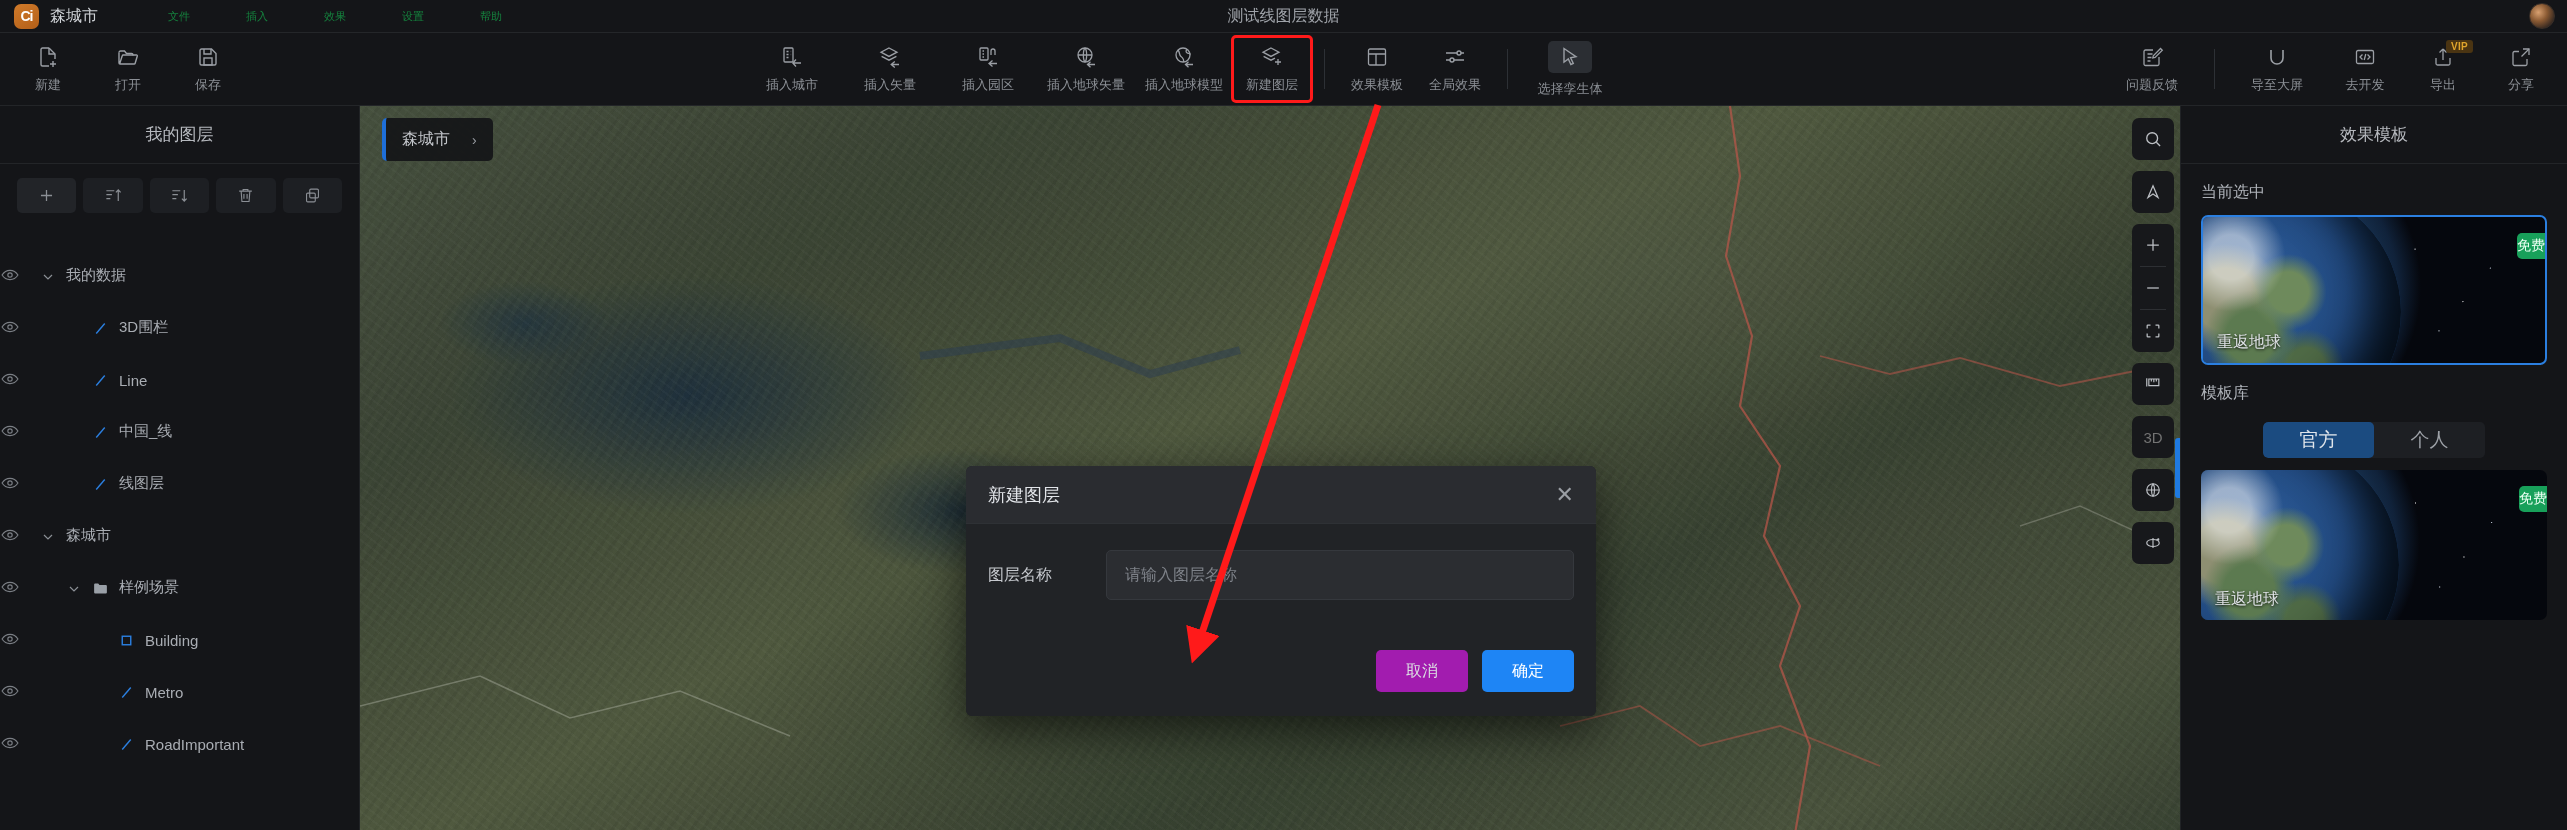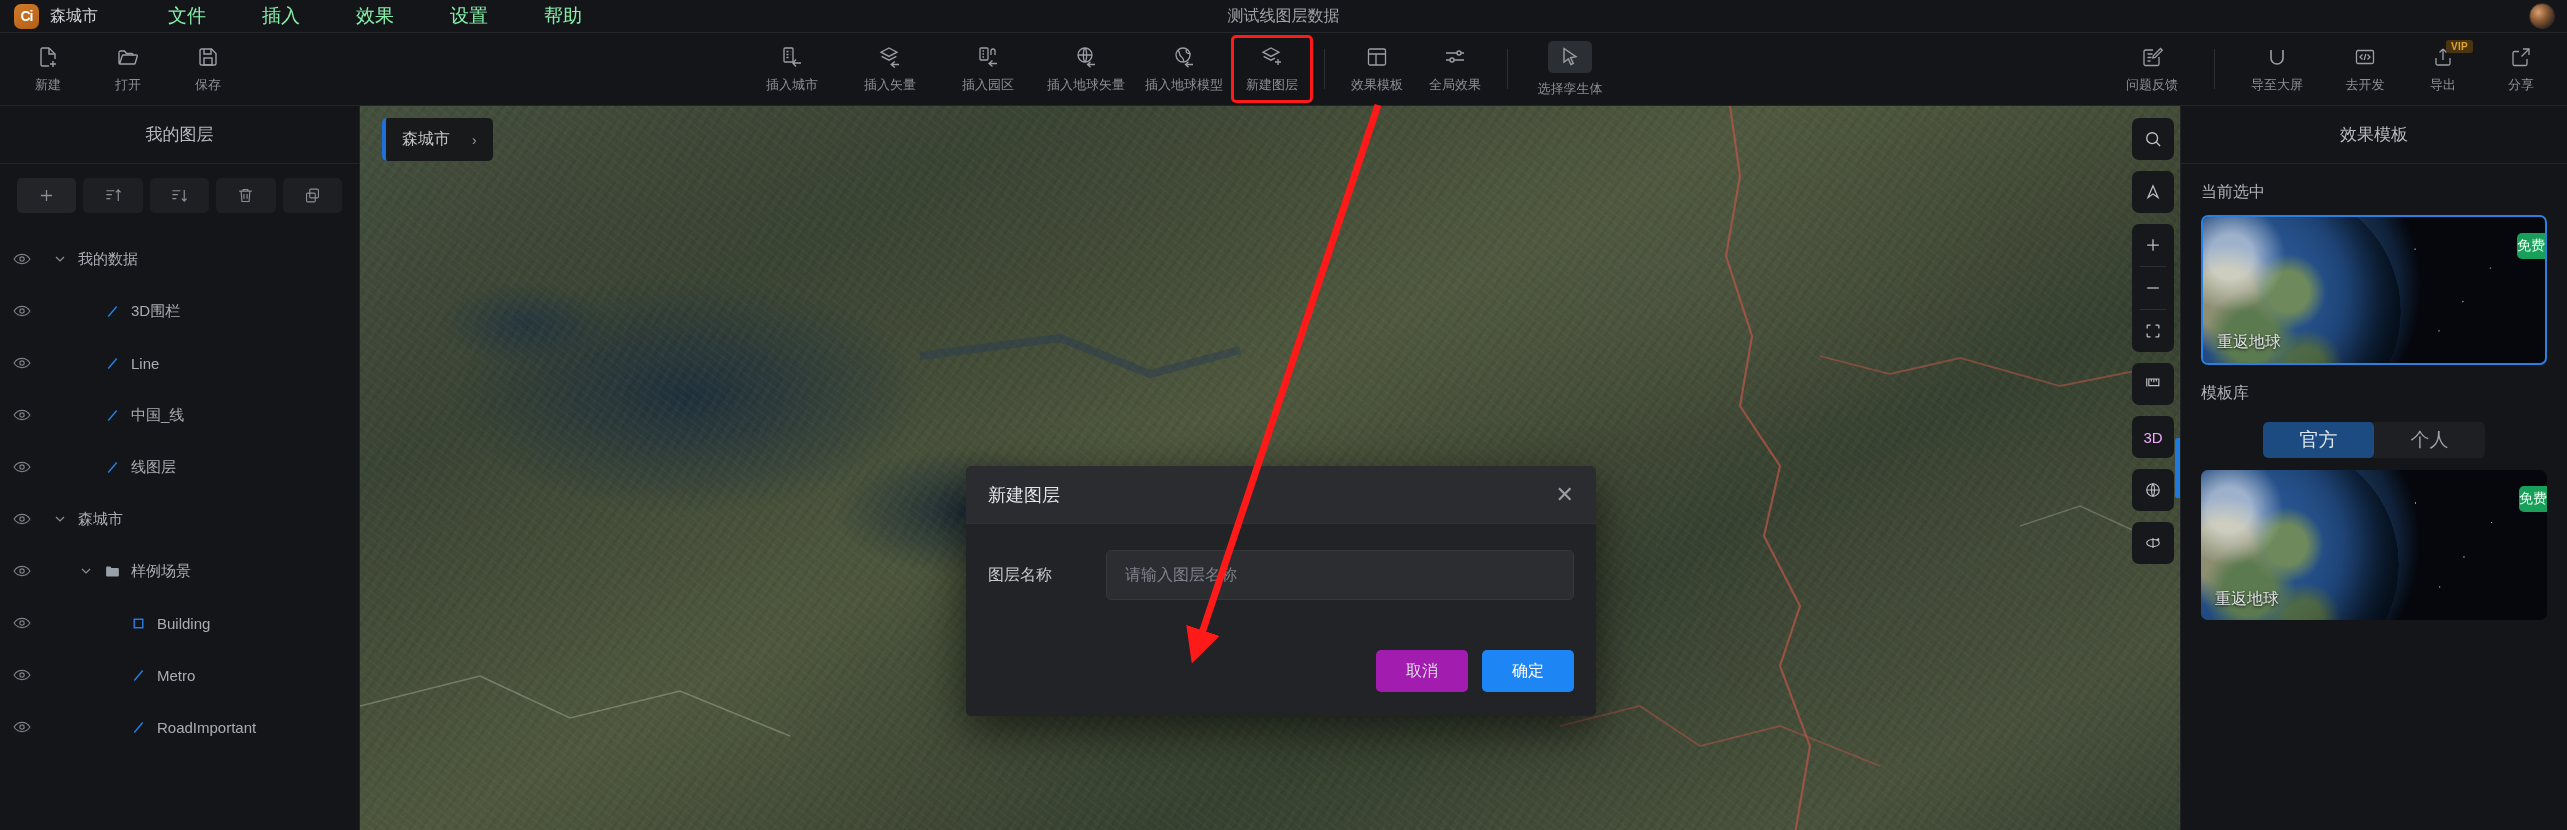--- a/index.html
+++ b/index.html
@@ -24,21 +24,21 @@
   .brand-logo {
     width: 25px; height: 25px; border-radius: 7px;
     background: linear-gradient(150deg,#d07a2a,#b35f18);
     display: flex; align-items: center; justify-content: center;
     color: #fff; font-size: 14px; font-weight: bold;
     font-family: Liberation Sans, sans-serif;
     letter-spacing: -1px;
   }
   .brand-name { font-size: 16px; color: #cfd2d6; }
   .menu-items { display: flex; align-items: center; margin-left: 70px; gap: 56px; }
-  .menu-item { font-size: 19px; color: #86efac; cursor: pointer; }
+  .menu-item { font-size: 11px; color: #15803d; cursor: pointer; }
   .doc-title {
     position: absolute; left: 50%; transform: translateX(-50%);
     font-size: 16px; color: #9ea2a8;
   }
   .avatar {
     position: absolute; right: 12px; top: 3px;
     width: 26px; height: 26px; border-radius: 50%;
     background: radial-gradient(circle at 35% 35%, #d8a070 0%, #8a5a33 40%, #3a2b22 75%, #241b16 100%);
     border: 1px solid #3a2f28;
   }
@@ -105,22 +105,22 @@
     background: #1d1f23;
     display: flex; align-items: center; justify-content: center;
     cursor: pointer; color: #8b8f95;
   }
   .act-btn.primary { background: #222428; }
   .act-btn svg { width: 19px; height: 19px; }
   .tree { flex: 1; overflow-y: auto; padding-top: 10px; position: relative; }
   .tree::-webkit-scrollbar { width: 6px; }
   .tree::-webkit-scrollbar-thumb { background: #3a3d42; border-radius: 3px; }
   .tree-row {
-    display: flex; align-items: center; height: 52px;
-    padding-left: 12px; cursor: pointer; gap: 10px;
+    display: flex; align-items: flex-end; height: 52px;
+    cursor: pointer; gap: 10px;
   }
   .eye { width: 20px; height: 20px; color: #7b7f85; flex: 0 0 20px; }
   .chev { width: 16px; height: 16px; color: #8b8f95; flex: 0 0 16px; }
   .chev.hidden { visibility: hidden; }
   .node-icon { width: 17px; height: 17px; flex: 0 0 17px; display:flex; align-items:center; justify-content:center; }
   .node-label { font-size: 15px; color: #a9adb3; white-space: nowrap; }
 
   
   .map-area { flex: 1; position: relative; overflow: hidden; background: #1a2418; }
   .map-canvas {
@@ -159,21 +159,21 @@
     position: absolute; right: 6px; top: 12px;
     display: flex; flex-direction: column; gap: 11px; align-items: center;
   }
   .mt-card { background: #17181b; border-radius: 7px; width: 42px; display: flex; flex-direction: column; align-items: center; }
   .mt-btn {
     width: 42px; height: 42px; display: flex; align-items: center; justify-content: center;
     cursor: pointer; color: #bdc0c5;
   }
   .mt-btn svg { width: 20px; height: 20px; }
   .mt-sep { width: 26px; height: 1px; background: #2d2f33; }
-  .mt-3d { font-size: 15px; color: #f0abfc; font-weight: 500; }
+  .mt-3d { font-size: 15px; color: #737373; font-weight: 500; }
 
   
   .map-edge-handle {
     position: absolute; right: 0; top: 50%; transform: translateY(-50%);
     width: 5px; height: 60px; background: #1f7ae0; border-radius: 3px 0 0 3px;
   }
 
   
   .right-panel {
     width: 387px; flex: 0 0 387px;

